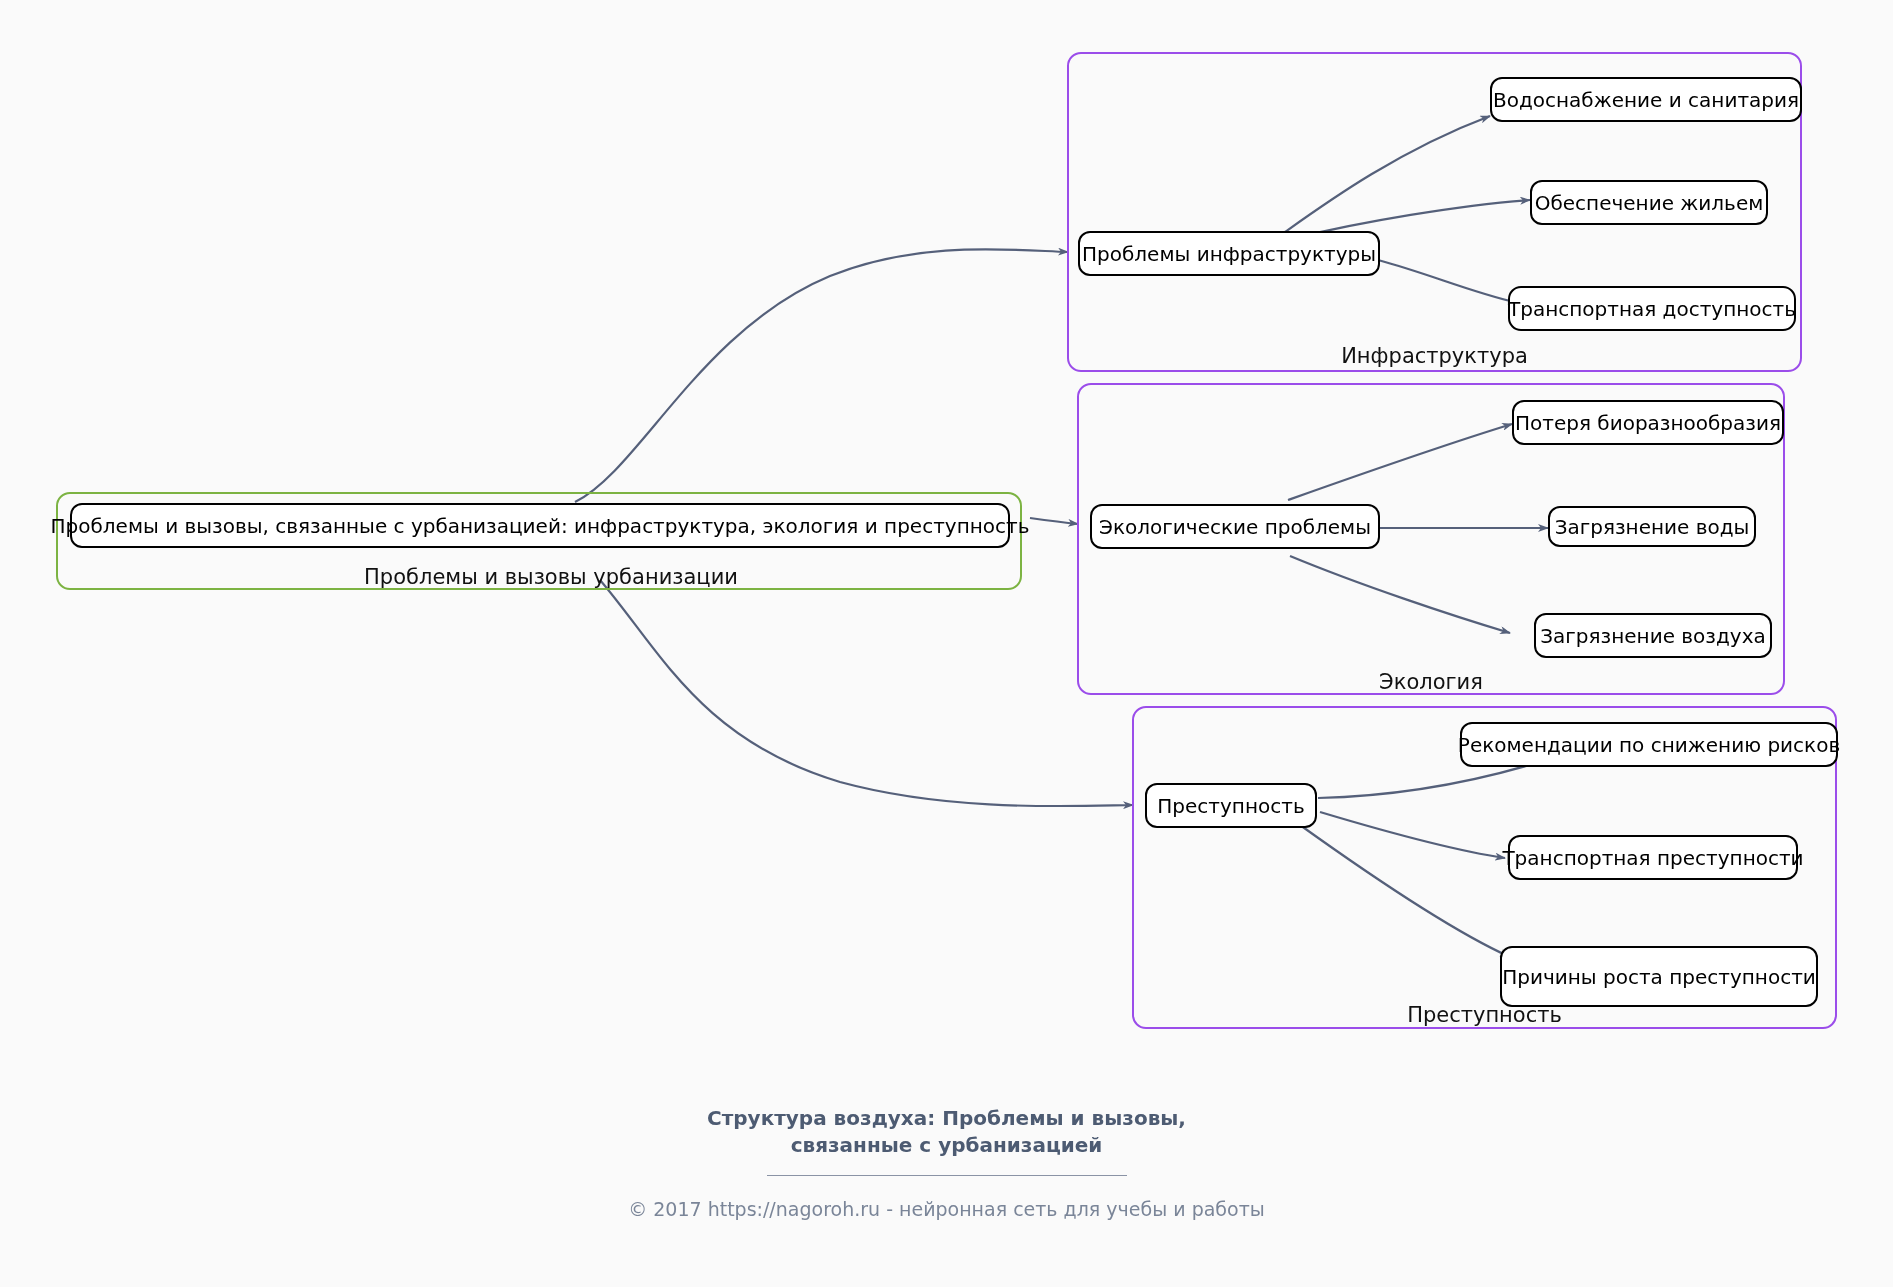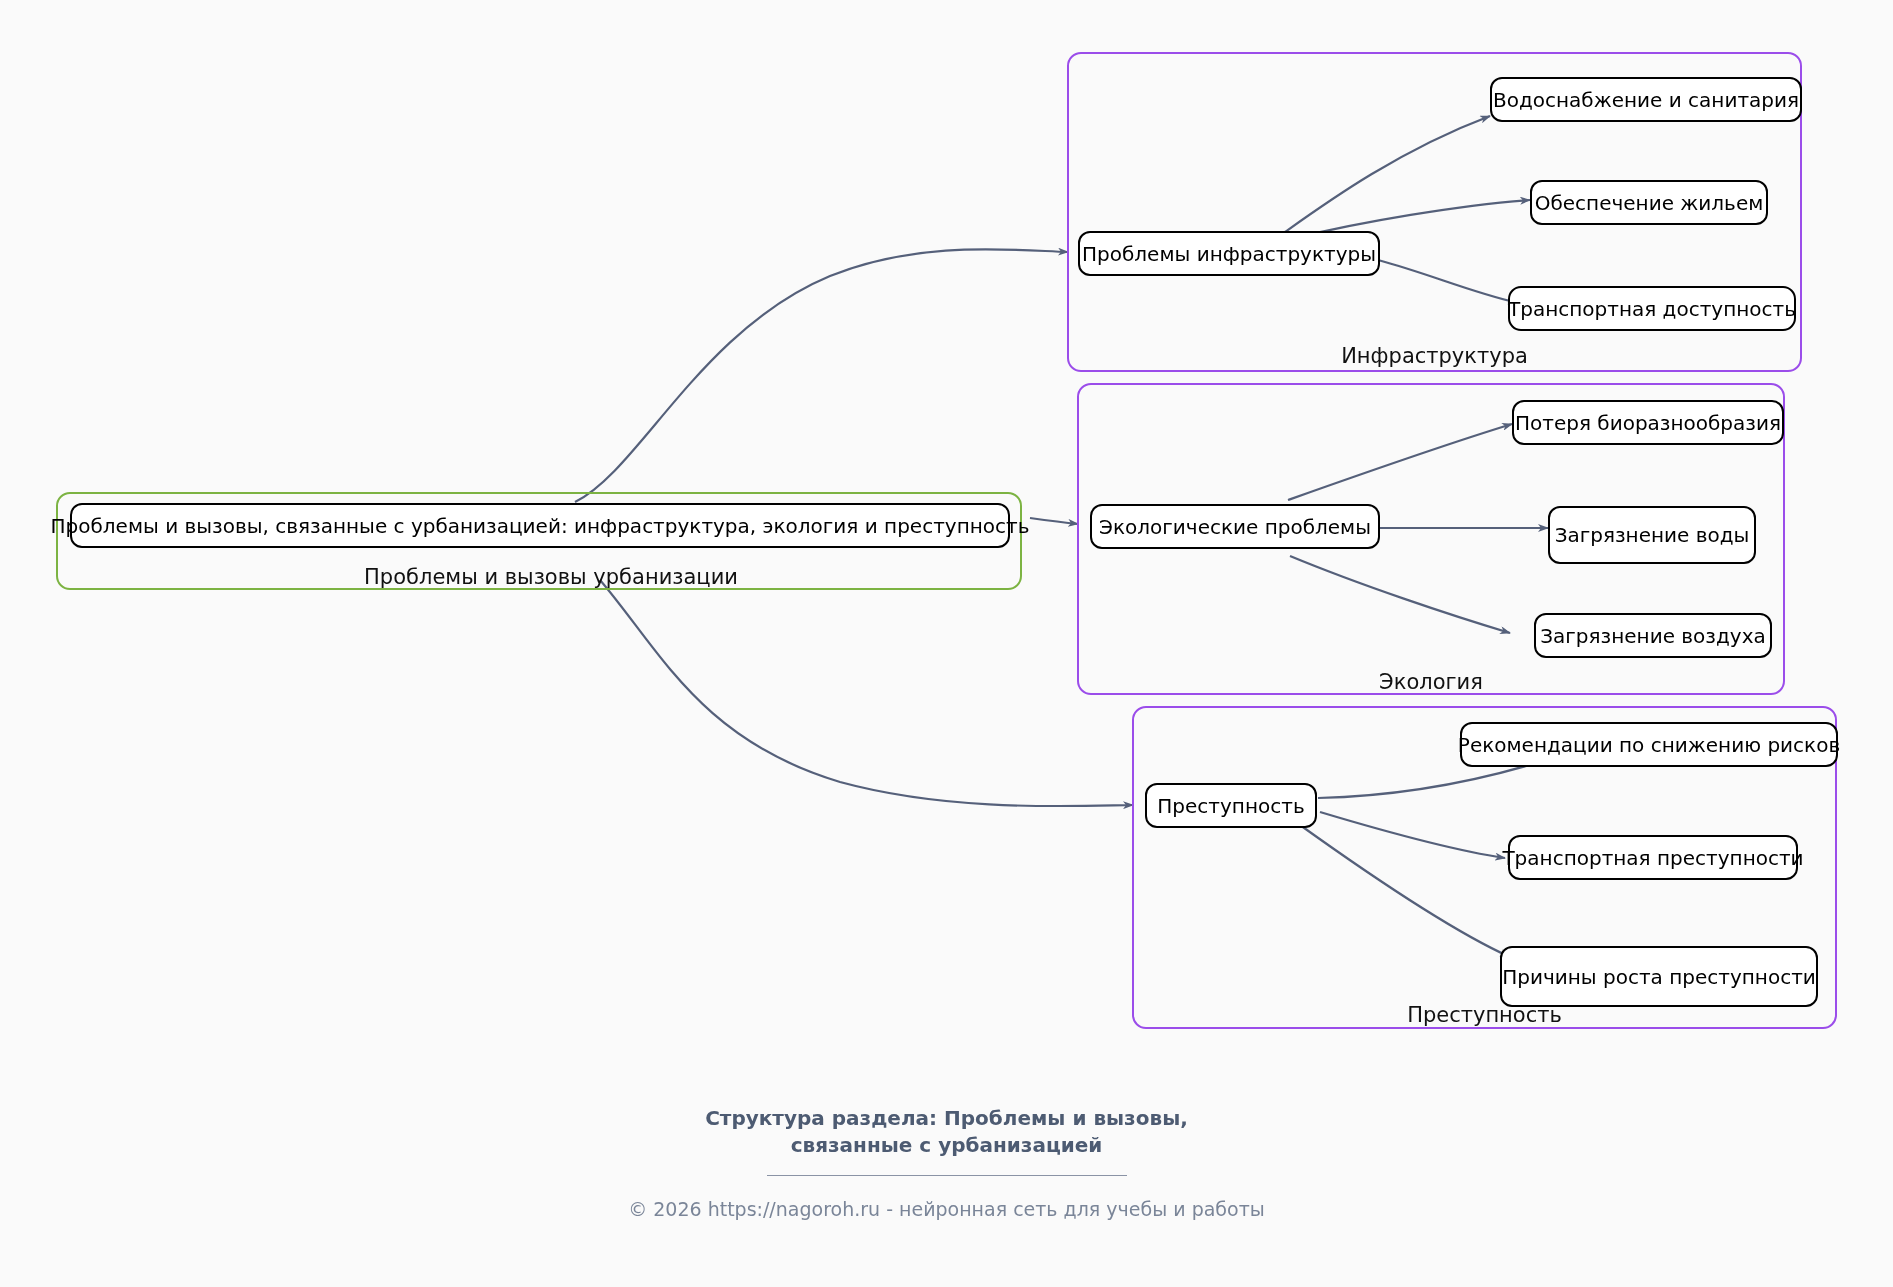--- a/index.html
+++ b/index.html
@@ -141,32 +141,32 @@
   <div class="node" style="left:1078px; top:231px; width:302px; height:45px;">Проблемы инфраструктуры</div>
   <div class="node" style="left:1490px; top:77px; width:312px; height:45px;">Водоснабжение и санитария</div>
   <div class="node" style="left:1530px; top:180px; width:238px; height:45px;">Обеспечение жильем</div>
   <div class="node" style="left:1508px; top:286px; width:288px; height:45px;border-radius:13px;">Транспортная доступность</div>
   <div class="cluster-label" style="left:1067px; width:735px; top:344px;">Инфраструктура</div>
 
   <div class="cluster" style="left:1077px; top:383px; width:708px; height:312px;">
   </div>
   <div class="node" style="left:1090px; top:504px; width:290px; height:45px;">Экологические проблемы</div>
   <div class="node" style="left:1512px; top:400px; width:272px; height:45px;">Потеря биоразнообразия</div>
-  <div class="node" style="left:1548px; top:506px; width:208px; height:58px;">Загрязнение воды</div>
+  <div class="node" style="left:1548px; top:506px; width:208px; height:41px;">Загрязнение воды</div>
   <div class="node" style="left:1534px; top:613px; width:238px; height:45px;">Загрязнение воздуха</div>
   <div class="cluster-label" style="left:1077px; width:708px; top:670px;">Экология</div>
 
   <div class="cluster" style="left:1132px; top:706px; width:705px; height:323px;">
   </div>
   <div class="node" style="left:1145px; top:783px; width:172px; height:45px;">Преступность</div>
   <div class="node" style="left:1590px; top:722px; width:0px; height:45px; right:93px; left:1460px; width:378px;">Рекомендации по снижению рисков</div>
   <div class="node" style="left:1508px; top:835px; width:290px; height:45px;">Транспортная преступности</div>
   <div class="node" style="left:1500px; top:946px; width:318px; height:61px;">Причины роста преступности</div>
   <div class="cluster-label" style="left:1132px; width:705px; top:1003px;">Преступность</div>
 
   <div id="footer">
-    <div id="footer-title">Структура раздела: Проблемы и вызовы,
+    <div id="footer-title">Структура воздуха: Проблемы и вызовы,
 связанные с урбанизацией</div>
     <div id="footer-rule"></div>
-    <div id="footer-copy">© 2026 https://nagoroh.ru - нейронная сеть для учебы и работы</div>
+    <div id="footer-copy">© 2017 https://nagoroh.ru - нейронная сеть для учебы и работы</div>
   </div>
 
 </div>
 
 </body></html>

